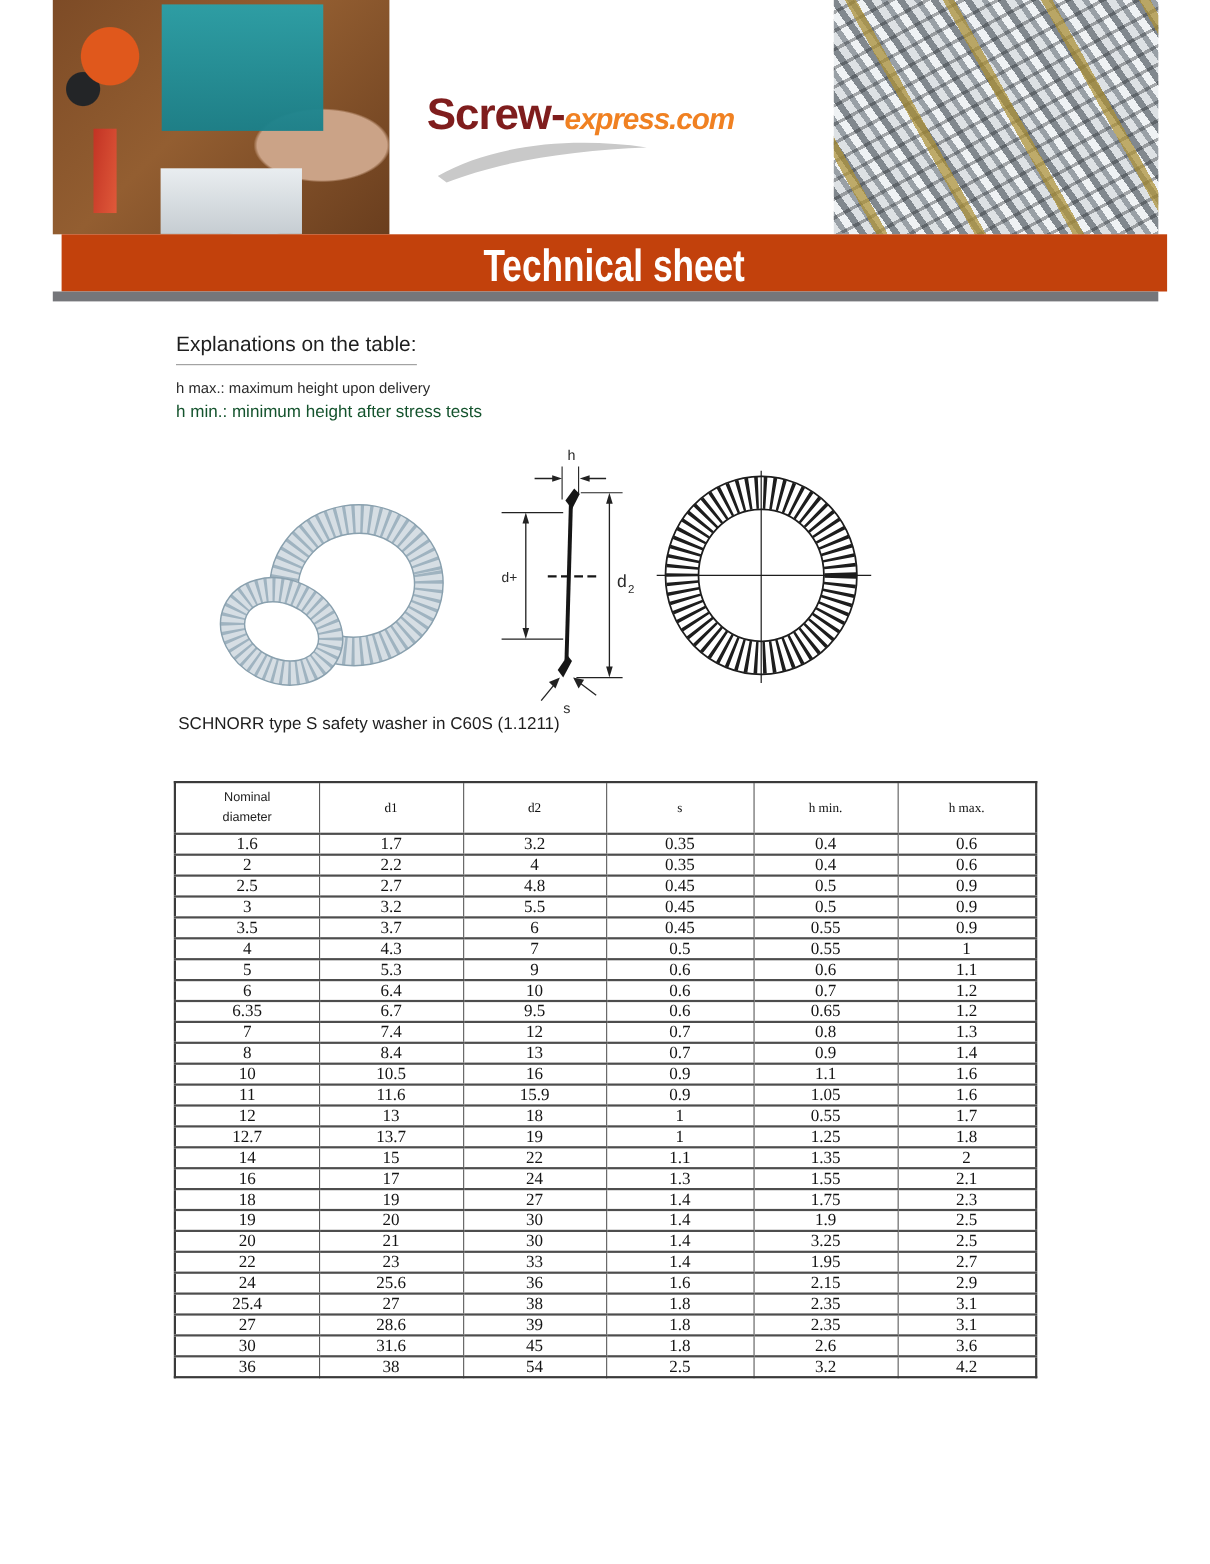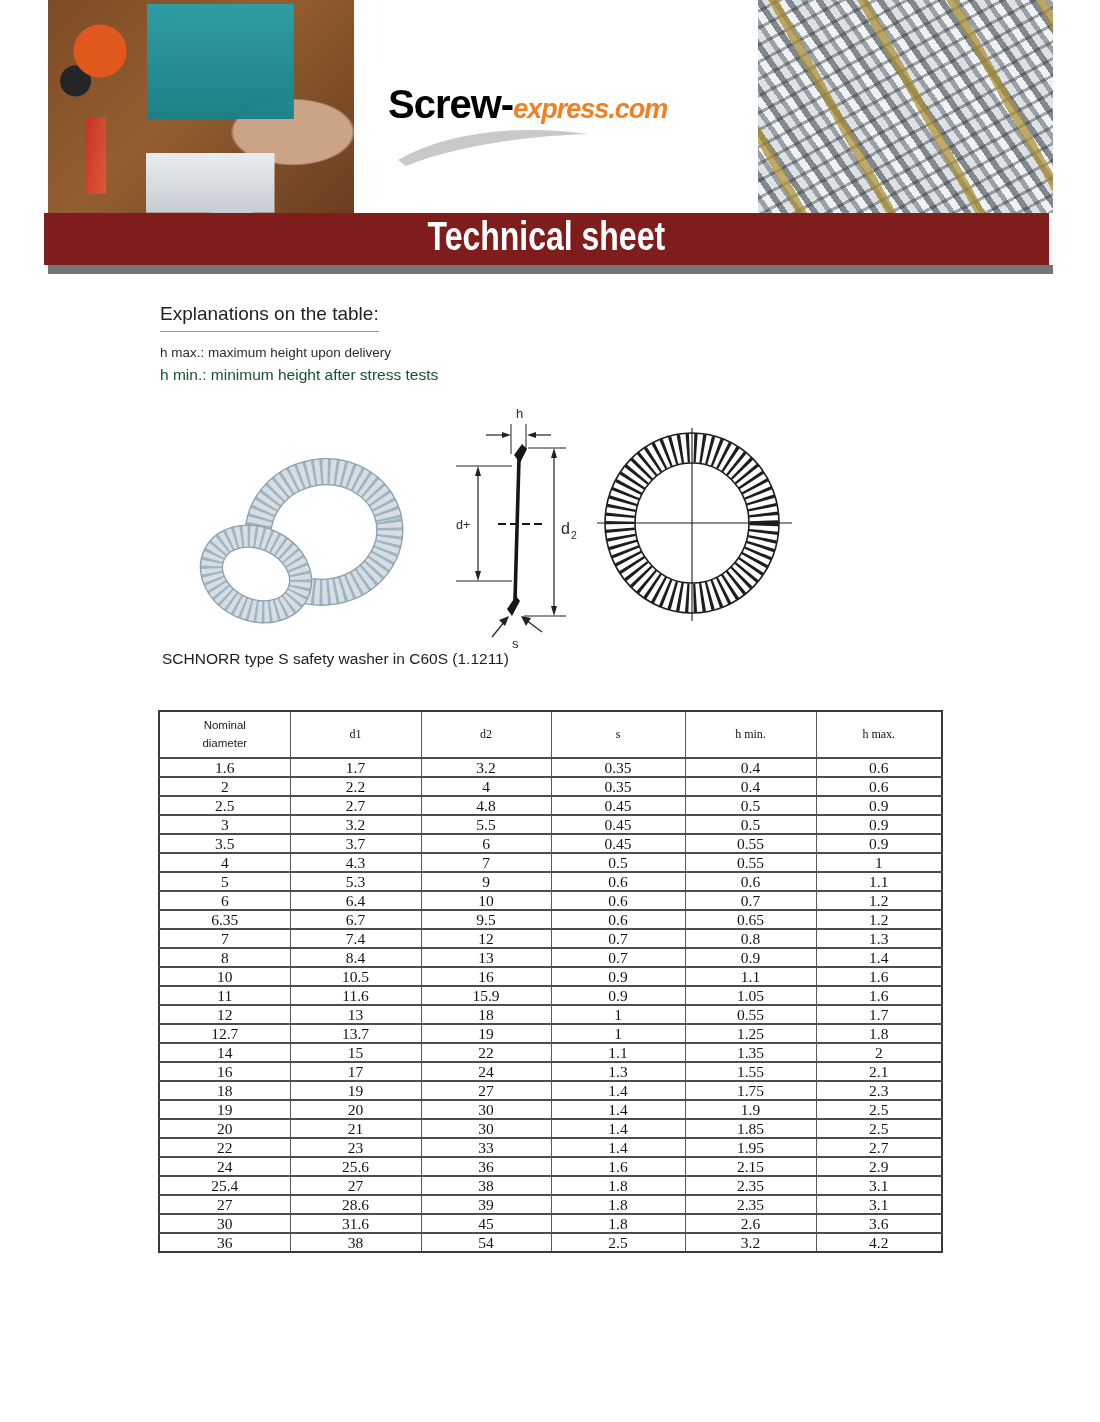--- a/index.html
+++ b/index.html
@@ -19,26 +19,26 @@
       radial-gradient(ellipse at 80% 62%, #cba387 0 17%, rgba(0,0,0,0) 18%),
       radial-gradient(ellipse at 60% 88%, #b4bcc2 0 12%, rgba(0,0,0,0) 13%),
       linear-gradient(135deg,#7d4b26,#935e31 45%,#6a3e1e); }
   .photo-right { left:758px; width:295px;
     background:
       repeating-linear-gradient(61deg, rgba(171,143,52,0) 0 34px, rgba(171,143,52,.72) 34px 43px, rgba(0,0,0,0) 43px 78px),
       repeating-linear-gradient(-28deg, rgba(38,42,46,.38) 0 3px, rgba(0,0,0,0) 3px 15px),
       repeating-linear-gradient(55deg,#dde1e4 0 7px,#99a0a6 7px 12px,#eff2f4 12px 19px,#81888e 19px 25px); }
 
   .logo-wrap { position:absolute; left:388px; top:82px; white-space:nowrap; }
-  .logo-part1 { font-size:40px; font-weight:bold; color:#000000; letter-spacing:-1px; }
+  .logo-part1 { font-size:40px; font-weight:bold; color:#7f1d1d; letter-spacing:-1px; }
   .logo-part2 { font-size:27px; font-weight:bold; font-style:italic; color:#f08122; letter-spacing:-1px; }
   .logo-swoosh { position:absolute; left:392px; top:120px; }
 
-  .banner { position:absolute; left:44px; top:213px; width:1005px; height:52px; background:#7f1d1d;
-            display:flex; align-items:flex-start; justify-content:center; }
+  .banner { position:absolute; left:56px; top:213px; width:1005px; height:52px; background:#c2410c;
+            display:flex; align-items:flex-end; justify-content:center; }
   .banner-title { color:#ffffff; font-size:41px; font-weight:bold; letter-spacing:0px;
                   transform:scaleX(.78); display:inline-block; }
   .banner-strip { position:absolute; left:48px; top:265px; width:1005px; height:9px; background:#75767a; }
 
   
   .expl-heading { position:absolute; left:160px; top:303px; font-size:19px; color:#1f1f1f;
                   display:inline-block; min-width:207px; border-bottom:1.5px solid #9a9a9a; padding-bottom:6px; }
   .expl-line1 { position:absolute; left:160px; top:345px; font-size:13.5px; color:#2b2b2b; }
   .expl-line2 { position:absolute; left:160px; top:366px; font-size:15.5px; color:#14532d; }
 
@@ -328,21 +328,21 @@
           <td>30</td>
           <td>1.4</td>
           <td>1.9</td>
           <td>2.5</td>
         </tr>
         <tr>
           <td>20</td>
           <td>21</td>
           <td>30</td>
           <td>1.4</td>
-          <td>1.85</td>
+          <td>3.25</td>
           <td>2.5</td>
         </tr>
         <tr>
           <td>22</td>
           <td>23</td>
           <td>33</td>
           <td>1.4</td>
           <td>1.95</td>
           <td>2.7</td>
         </tr>

